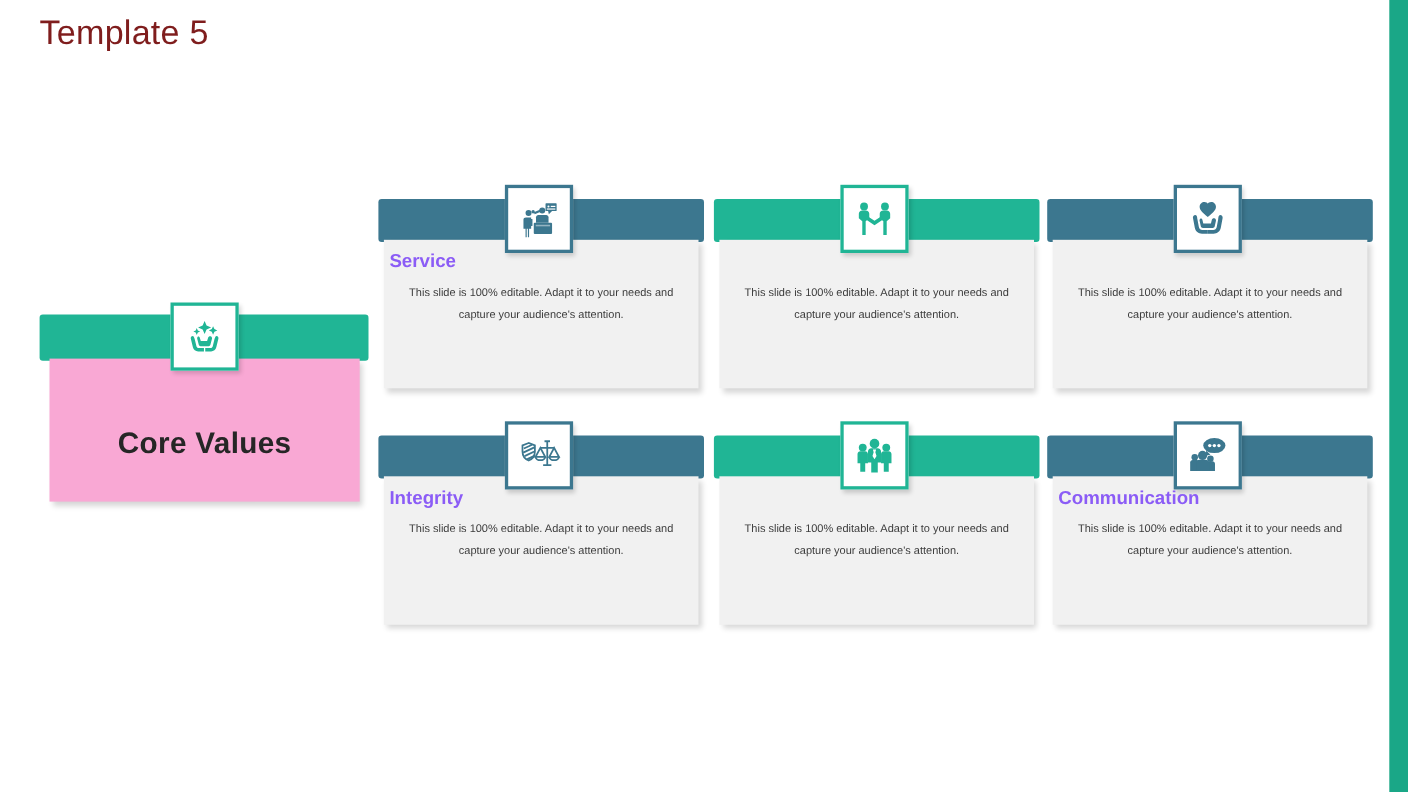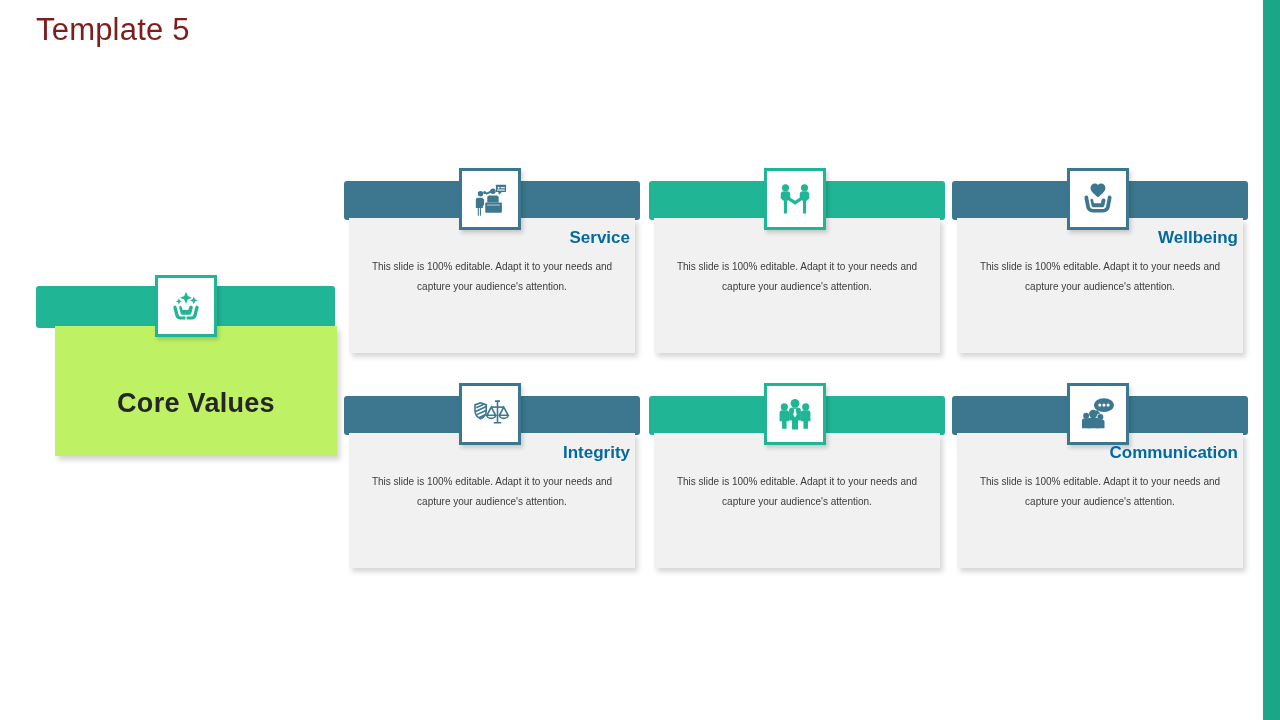--- a/index.html
+++ b/index.html
@@ -55,25 +55,25 @@
   .main-bar {
     position: absolute;
     left: 0;
     top: 0;
     width: 299px;
     height: 42px;
     border-radius: 3px;
   }
   .main-body {
     position: absolute;
-    left: 19px;
+    left: 9px;
     top: 40px;
     width: 282px;
     height: 130px;
-    background: #bef264;
+    background: #f9a8d4;
     box-shadow: 3px 4px 5px rgba(0,0,0,0.17);
   }
   .main-body-label {
     position: absolute;
     left: 0;
     right: 0;
     top: 62px;
     text-align: center;
     font-size: 27px;
     font-weight: bold;
@@ -128,24 +128,24 @@
     display: flex;
     align-items: center;
     justify-content: center;
     box-shadow: 2px 3px 4px rgba(0,0,0,0.17);
   }
   .card-title {
     position: absolute;
     left: 10px;
     right: 10px;
     top: 47px;
-    text-align: right;
+    text-align: left;
     font-size: 17px;
     font-weight: bold;
-    color: #0369a1;
+    color: #8b5cf6;
   }
   .card-desc {
     position: absolute;
     left: 14px;
     right: 14px;
     top: 76px;
     text-align: center;
     font-size: 10px;
     line-height: 19.5px;
     color: #3c3c3c;
@@ -247,21 +247,20 @@
         <svg width="38" height="38" viewBox="0 0 64 64" aria-hidden="true">
           <g fill="#3c778f">
             <path d="M32 29 c-8 -6.5 -12.5 -10.4 -12.5 -15.6 c0 -4.2 3.3 -7.4 7.4 -7.4 c2.4 0 4.6 1.1 5.1 2.9 c0.5 -1.8 2.7 -2.9 5.1 -2.9 c4.1 0 7.4 3.2 7.4 7.4 c0 5.2 -4.5 9.1 -12.5 15.6 z"></path>
             <path d="M13 26 c-2.6 0 -4.2 2.2 -3.7 4.8 l2.8 14.7 c1 5.3 5.6 9.1 11 9.1 l8.9 0 l0 -5.6 l-8.5 0 c-2.5 0 -4.6 -1.8 -5.1 -4.2 l-2.3 -12.2 c-0.4 -2.2 -0.4 -6.6 -3.1 -6.6 z"></path>
             <path d="M51 26 c2.6 0 4.2 2.2 3.7 4.8 l-2.8 14.7 c-1 5.3 -5.6 9.1 -11 9.1 l-8.9 0 l0 -5.6 l8.5 0 c2.5 0 4.6 -1.8 5.1 -4.2 l2.3 -12.2 c0.4 -2.2 0.4 -6.6 3.1 -6.6 z"></path>
             <path d="M22 31 c-1.9 0.3 -3 2.1 -2.6 4 l1.9 8.4 c0.3 1.5 1.7 2.6 3.2 2.6 l14.9 0 c1.6 0 2.9 -1.1 3.2 -2.6 l1.9 -8.4 c0.4 -1.9 -0.7 -3.7 -2.6 -4 c-1.7 -0.3 -3.4 0.8 -3.8 2.5 l-1.3 5.5 l-11.7 0 l-1.3 -5.5 c-0.4 -1.7 -2.1 -2.8 -3.8 -2.5 z"></path>
           </g>
         </svg>
       </span>
     </div>
-    <div class="card-title">Wellbeing</div>
     <div class="card-desc">This slide is 100% editable. Adapt it to your needs and capture your audience's attention.</div>
   </div>
 
   <div class="card pos-c3">
     <div class="card-bar" style="background: rgb(60, 119, 143);"></div>
     <div class="card-body"></div>
     <div class="card-iconbox" style="border: 3px solid rgb(60, 119, 143);">
       <span>
         <svg width="40" height="40" viewBox="0 0 64 64" aria-hidden="true">
           <g fill="none" stroke="#3c778f" stroke-width="2.6">

